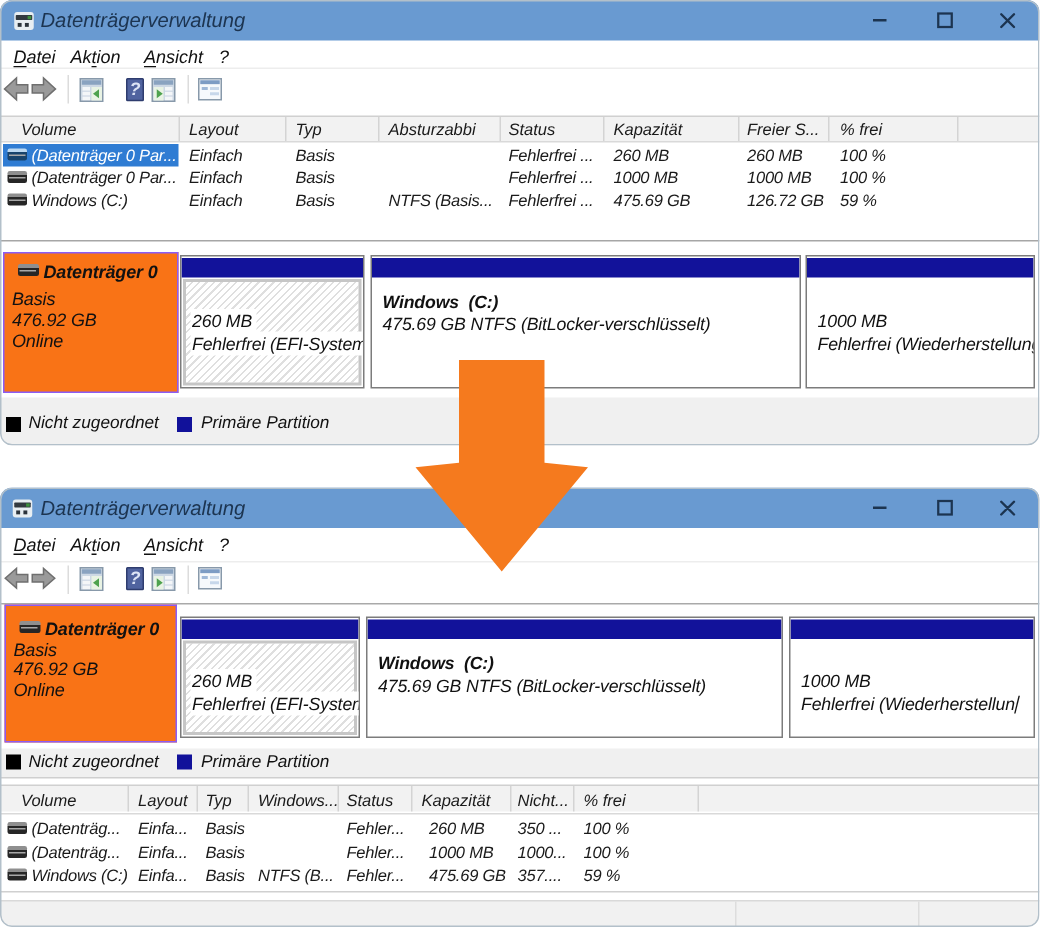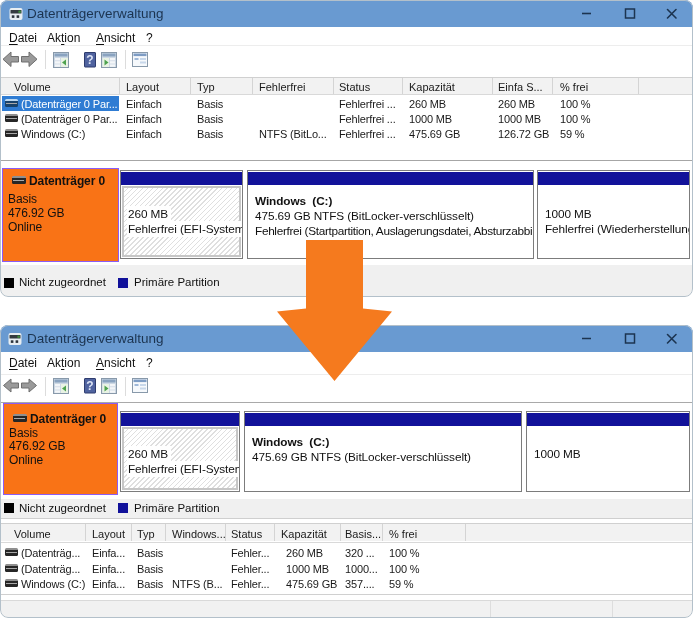--- a/index.html
+++ b/index.html
@@ -1,18 +1,18 @@
 <!DOCTYPE html>
 <html><head>
 <meta charset="utf-8">
 <style>
   * { margin:0; padding:0; box-sizing:border-box; }
   html,body { width:695px; height:621px; background:#fff; font-family:"Liberation Sans", sans-serif; overflow:hidden; position:relative; }
   .abs { position:absolute; }
-  .win { position:absolute; left:0; width:693px; background:#fff; overflow:hidden; border-radius:8px; }
+  .win { position:absolute; left:0; width:693px; background:#fff; overflow:hidden; border-radius:8px;font-style:italic; }
   .winborder { position:absolute; left:0; top:0; width:100%; height:100%; border:1px solid #b3c0ca; border-radius:8px; pointer-events:none; }
   .titlebar { position:absolute; left:0; top:0; width:100%; height:27px; background:#699ad1; }
   .titletext { position:absolute; left:27px; top:6px; font-size:13.5px; color:#1c3450; }
   .menu { position:absolute; font-size:12px; color:#111; }
   .menu u { text-decoration:underline; text-underline-offset:2px; }
   .hline { position:absolute; left:0; width:693px; height:1px; }
   .vline { position:absolute; width:1px; background:#d4d4d4; }
   .hdr { position:absolute; left:0; width:693px; background:#f2f2f2; font-size:11px; color:#1a1a1a; }
   .hdr span { position:absolute; white-space:nowrap; }
   .cell { position:absolute; font-size:11px; letter-spacing:-0.15px; color:#1a1a1a; white-space:nowrap; }
@@ -85,24 +85,24 @@
       <rect x="2.5" y="6" width="4" height="2" fill="#9fb8d8"></rect>
       <rect x="8" y="6" width="6" height="2" fill="#c7d7ea"></rect>
       <rect x="8" y="9.5" width="6" height="2" fill="#c7d7ea"></rect>
     </g>
   </svg>
   <div class="hline" style="top:77px;background:#d0d0d0"></div>
   <div class="hdr" style="top:78px;height:16px;">
     <span style="left:14px;top:3px">Volume</span>
       <span style="left:126px;top:3px">Layout</span>
     <span style="left:197px;top:3px">Typ</span>
-      <span style="left:259px;top:3px">Fehlerfrei</span>
+      <span style="left:259px;top:3px">Absturzabbi</span>
     <span style="left:339px;top:3px">Status</span>
       <span style="left:409px;top:3px">Kapazität</span>
-    <span style="left:498px;top:3px">Einfa S...</span>
+    <span style="left:498px;top:3px">Freier S...</span>
       <span style="left:560px;top:3px">% frei</span>
   </div>
   <i class="vline" style="left:119px;top:78px;height:16px"></i>
     <i class="vline" style="left:190px;top:78px;height:16px"></i>
   <i class="vline" style="left:252px;top:78px;height:16px"></i>
     <i class="vline" style="left:333px;top:78px;height:16px"></i>
   <i class="vline" style="left:402px;top:78px;height:16px"></i>
     <i class="vline" style="left:492px;top:78px;height:16px"></i>
   <i class="vline" style="left:552px;top:78px;height:16px"></i>
     <i class="vline" style="left:638px;top:78px;height:16px"></i>
@@ -124,21 +124,21 @@
     <span class="cell" style="left:197px;top:113px">Basis</span>
   <span class="cell" style="left:339px;top:113px">Fehlerfrei ...</span>
     <span class="cell" style="left:409px;top:113px">1000 MB</span>
   <span class="cell" style="left:498px;top:113px">1000 MB</span>
     <span class="cell" style="left:560px;top:113px">100 %</span>
 
   <i class="dicon" style="left:5px;top:129px"></i>
   <span class="cell" style="left:21px;top:128px">Windows (C:)</span>
   <span class="cell" style="left:126px;top:128px">Einfach</span>
     <span class="cell" style="left:197px;top:128px">Basis</span>
-  <span class="cell" style="left:259px;top:128px">NTFS (BitLo...</span>
+  <span class="cell" style="left:259px;top:128px">NTFS (Basis...</span>
   <span class="cell" style="left:339px;top:128px">Fehlerfrei ...</span>
     <span class="cell" style="left:409px;top:128px">475.69 GB</span>
   <span class="cell" style="left:498px;top:128px">126.72 GB</span>
     <span class="cell" style="left:560px;top:128px">59 %</span>
 
   <div class="hline" style="top:160px;background:#a6a6a6"></div>
 
   <div class="diskpanel" style="left:2px;top:168px;width:117px;height:94px;">
     <i class="dicon" style="left:9px;top:7px;width:14px"></i>
     <span class="abs b" style="left:26px;top:5px;">Datenträger 0</span>
@@ -149,21 +149,20 @@
   <div class="part" style="left:120px;top:170px;width:123px;height:89px;">
     <div class="pbar"></div>
     <div class="hatch"></div>
     <span class="pt" style="left:6px;top:35px;background:#fff;padding:1px 3px 1px 1px;">260 MB</span>
     <span class="pt" style="left:6px;top:49.5px;background:#fff;padding:1px 3px 1px 1px;">Fehlerfrei (EFI-System⎸</span>
   </div>
   <div class="part" style="left:247px;top:170px;width:287px;height:89px;">
     <div class="pbar"></div>
     <span class="pt b" style="left:7px;top:22.5px;">Windows&nbsp; (C:)</span>
     <span class="pt" style="left:7px;top:38px;">475.69 GB NTFS (BitLocker-verschlüsselt)</span>
-    <span class="pt" style="left:7px;top:52.5px;letter-spacing:-0.32px;">Fehlerfrei (Startpartition, Auslagerungsdatei, Absturzabbi</span>
   </div>
   <div class="part" style="left:537px;top:170px;width:153px;height:89px;">
     <div class="pbar"></div>
     <span class="pt" style="left:7px;top:36px;">1000 MB</span>
     <span class="pt" style="left:7px;top:50.5px;">Fehlerfrei (Wiederherstellung⎸</span>
   </div>
 
   <div class="legend" style="top:265px;height:32px;">
     <i class="lsq" style="left:4px;top:13px;background:#000"></i>
     <span class="abs" style="left:19px;top:11px;">Nicht zugeordnet</span>
@@ -245,58 +244,59 @@
     <span class="pt" style="left:6px;top:49px;background:#fff;padding:1px 3px 1px 1px;">Fehlerfrei (EFI-System⎸</span>
   </div>
   <div class="part" style="left:244px;top:86px;width:278px;height:81px;">
     <div class="pbar"></div>
     <span class="pt b" style="left:7px;top:23px;">Windows&nbsp; (C:)</span>
     <span class="pt" style="left:7px;top:38px;">475.69 GB NTFS (BitLocker-verschlüsselt)</span>
   </div>
   <div class="part" style="left:526px;top:86px;width:164px;height:81px;">
     <div class="pbar"></div>
     <span class="pt" style="left:7px;top:35px;">1000 MB</span>
+    <span class="pt" style="left:7px;top:50px;">Fehlerfrei (Wiederherstellun⎸</span>
   </div>
 
   <div class="legend" style="top:174px;height:19px;">
     <i class="lsq" style="left:4px;top:4px;background:#000"></i>
     <span class="abs" style="left:19px;top:2.5px;">Nicht zugeordnet</span>
     <i class="lsq" style="left:118px;top:4px;background:#11119a"></i>
     <span class="abs" style="left:134px;top:2.5px;">Primäre Partition</span>
   </div>
   <div class="hline" style="top:193px;background:#cfcfcf"></div>
 
   <div class="hline" style="top:198px;background:#d0d0d0"></div>
   <div class="hdr" style="top:199px;height:17px;">
     <span style="left:14px;top:4px">Volume</span>
       <span style="left:92px;top:4px">Layout</span>
     <span style="left:137px;top:4px">Typ</span>
       <span style="left:172px;top:4px">Windows...</span>
     <span style="left:231px;top:4px">Status</span>
       <span style="left:281px;top:4px">Kapazität</span>
-    <span style="left:345px;top:4px">Basis...</span>
+    <span style="left:345px;top:4px">Nicht...</span>
       <span style="left:389px;top:4px">% frei</span>
   </div>
   <i class="vline" style="left:85px;top:199px;height:17px"></i>
     <i class="vline" style="left:131px;top:199px;height:17px"></i>
   <i class="vline" style="left:165px;top:199px;height:17px"></i>
     <i class="vline" style="left:225px;top:199px;height:17px"></i>
   <i class="vline" style="left:274px;top:199px;height:17px"></i>
     <i class="vline" style="left:340px;top:199px;height:17px"></i>
   <i class="vline" style="left:382px;top:199px;height:17px"></i>
     <i class="vline" style="left:465px;top:199px;height:17px"></i>
   <div class="hline" style="top:217px;background:#d9d9d9"></div>
 
   <i class="dicon" style="left:5px;top:223px"></i>
   <span class="cell" style="left:21px;top:222px">(Datenträg...</span>
   <span class="cell" style="left:92px;top:222px">Einfa...</span>
     <span class="cell" style="left:137px;top:222px">Basis</span>
   <span class="cell" style="left:231px;top:222px">Fehler...</span>
     <span class="cell" style="left:286px;top:222px">260 MB</span>
-  <span class="cell" style="left:345px;top:222px">320 ...</span>
+  <span class="cell" style="left:345px;top:222px">350 ...</span>
     <span class="cell" style="left:389px;top:222px">100 %</span>
 
   <i class="dicon" style="left:5px;top:238.5px"></i>
   <span class="cell" style="left:21px;top:237.5px">(Datenträg...</span>
   <span class="cell" style="left:92px;top:237.5px">Einfa...</span>
     <span class="cell" style="left:137px;top:237.5px">Basis</span>
   <span class="cell" style="left:231px;top:237.5px">Fehler...</span>
     <span class="cell" style="left:286px;top:237.5px">1000 MB</span>
   <span class="cell" style="left:345px;top:237.5px">1000...</span>
     <span class="cell" style="left:389px;top:237.5px">100 %</span>

